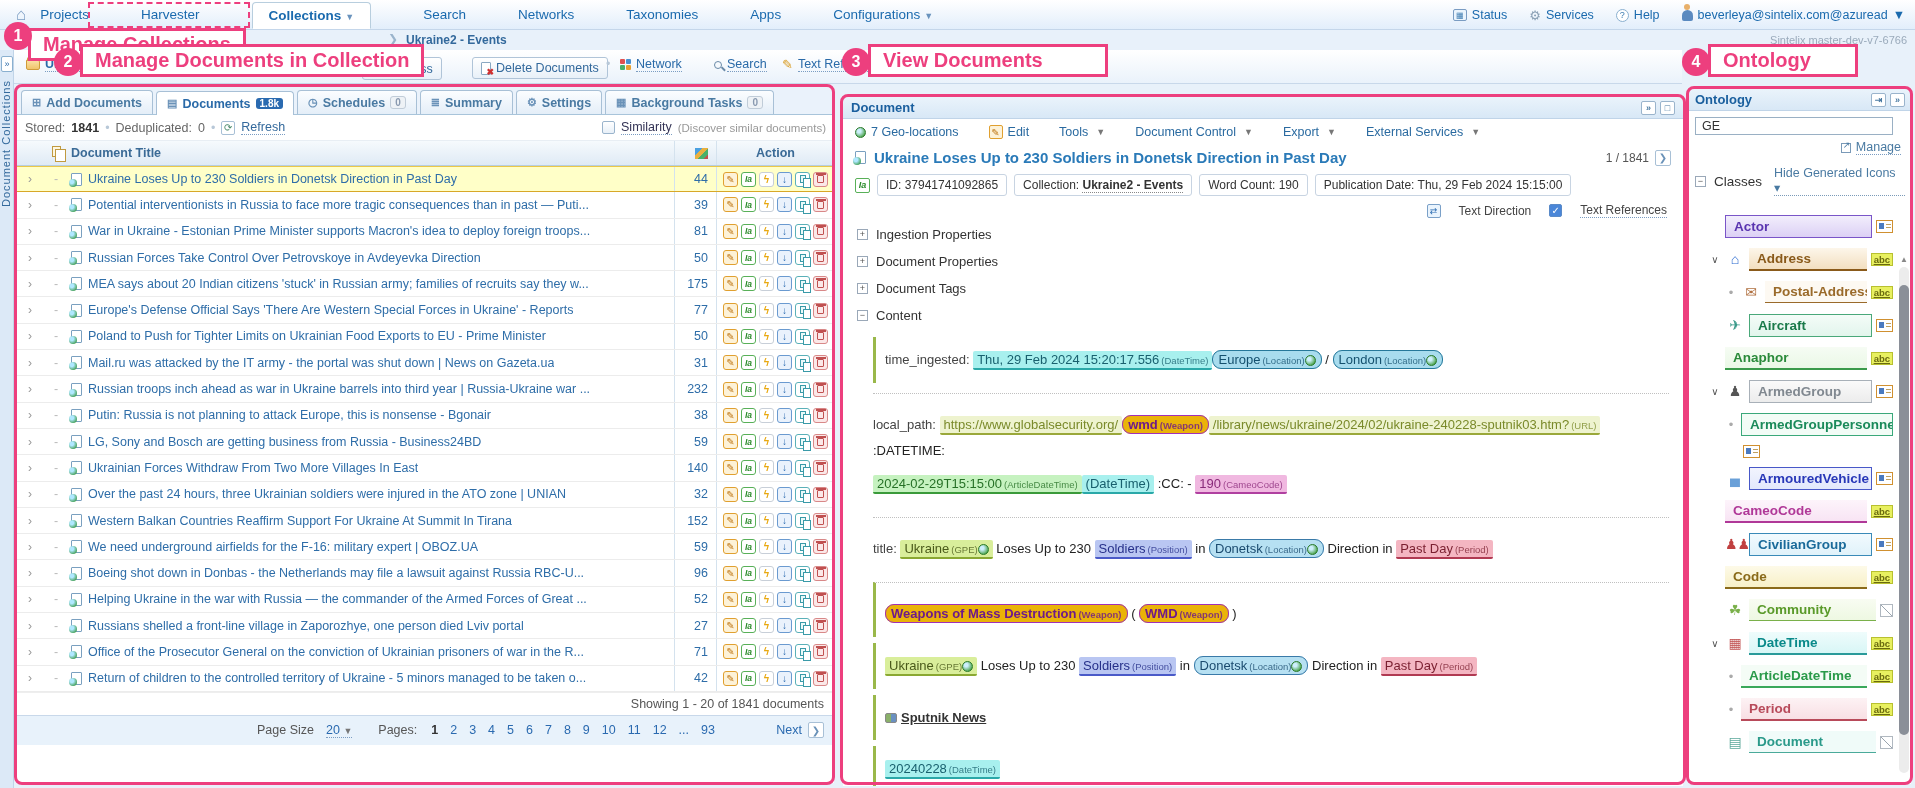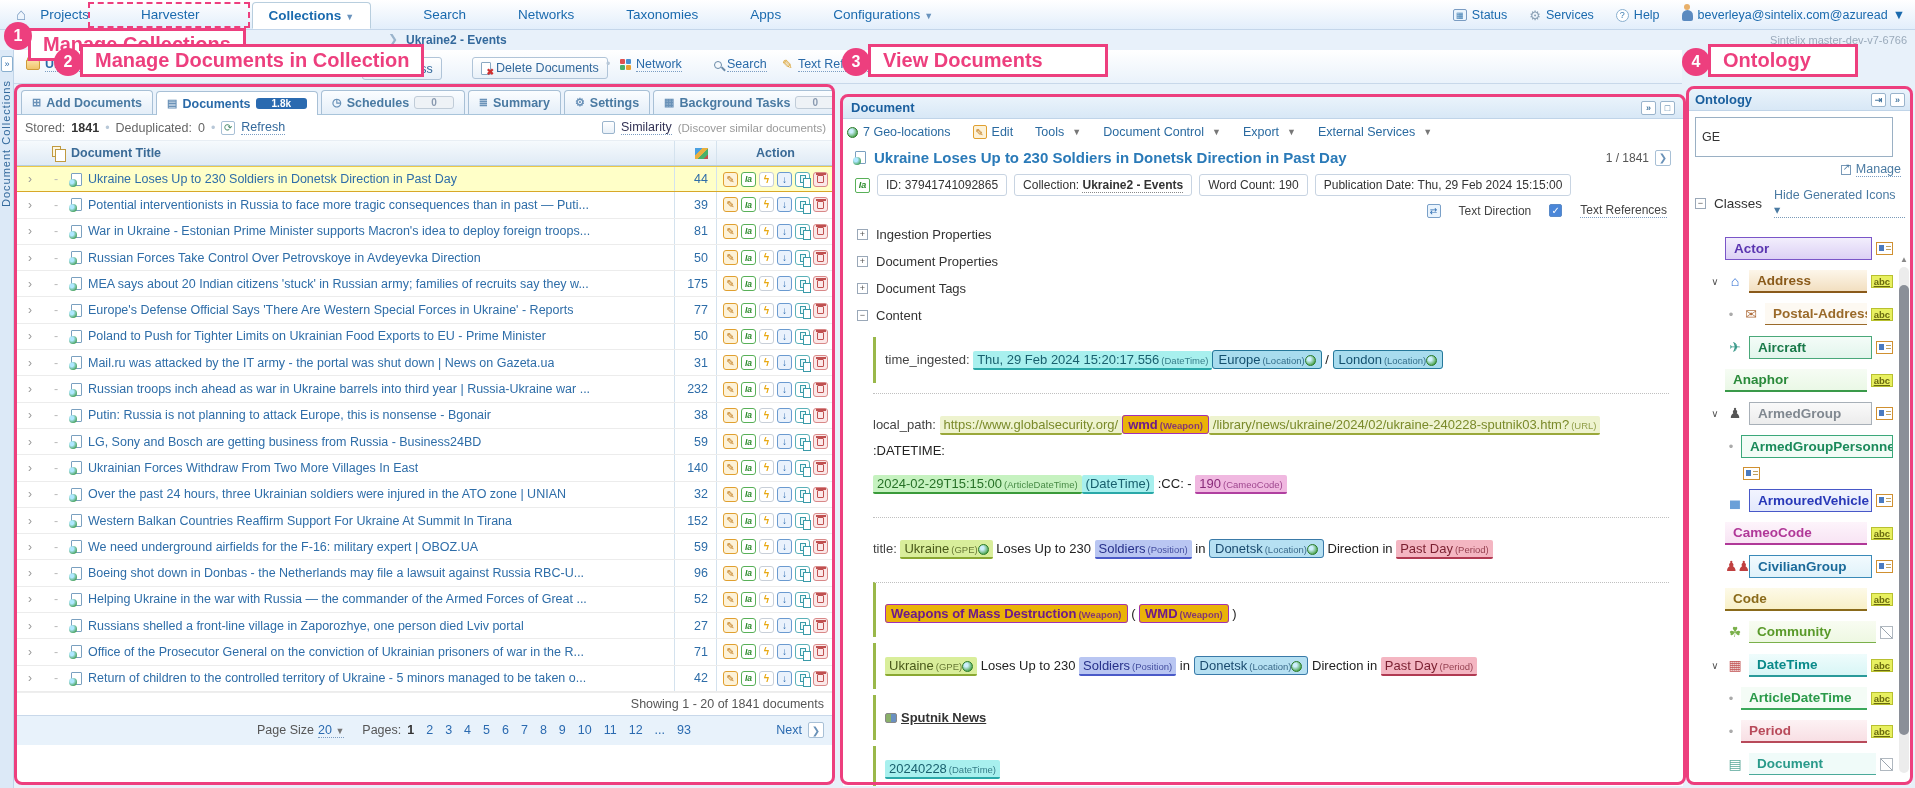--- a/index.html
+++ b/index.html
@@ -41,21 +41,21 @@
 .mag{width:8px;height:8px;border:1.5px solid #6a8aa8;border-radius:50%;position:relative;display:inline-block}
 .mag:after{content:"";position:absolute;left:6px;top:6px;width:5px;height:1.5px;background:#6a8aa8;transform:rotate(45deg)}
 .pencil{color:#d89a20;font-size:13px}
 .dotsep{color:#b8c8d8}
 .dotu{border-bottom:1px dotted #7a9cc2}
 
 .colpanel{position:absolute;left:17px;top:87px;width:817px;height:696px;background:#fff;font-size:12.5px;overflow:hidden}
 .tabsrow{display:flex;gap:3px;padding:3px 4px 0 4px;background:#eaf2fb;border-bottom:1px solid #a8c4da;height:28px}
 .tab{display:flex;align-items:center;gap:5px;border:1px solid #a8c0d6;border-bottom:none;border-radius:4px 4px 0 0;background:linear-gradient(#fbfdff,#e4eef8);padding:3px 10px;color:#4a7aa2;font-weight:bold;white-space:nowrap;cursor:pointer}
 .tab.active{background:#fff;color:#2a6aa8;position:relative;top:1px}
-.tbadge{background:#2a6ab0;color:#fff;border-radius:3px;font-size:10px;padding:0 16px;font-weight:bold}
+.tbadge{background:#2a6ab0;color:#fff;border-radius:3px;font-size:10px;padding:0 4px;font-weight:bold}
 .tbadge.gray{background:#eef2f6;color:#8a9ab0;border:1px solid #c0ccd8}
 .ticon{font-size:11px;color:#6a92b8}
 .statsrow{display:flex;align-items:center;height:26px;padding:0 8px;color:#666;gap:6px;border-bottom:1px solid #e8eef4}
 .statsrow b{color:#333}
 .statright{margin-left:auto;display:flex;align-items:center;gap:6px}
 .cbx{width:13px;height:13px;border:1px solid #9ab4cc;background:linear-gradient(#fff,#e8f0f8);border-radius:2px}
 .hint{color:#999;font-size:11.5px}
 .refbox{display:inline-flex;width:14px;height:14px;border:1px solid #a8c0d6;border-radius:2px;color:#4a8a6a;font-size:10px;align-items:center;justify-content:center}
 
 .thead{display:flex;align-items:center;height:25px;background:linear-gradient(#f6fafd,#dfeaf5);border-bottom:1px solid #b8cee0;font-weight:bold;color:#3a6a96}
@@ -79,32 +79,32 @@
 .ai-proc{border-color:#c8cfd8;color:#e8a810;font-weight:bold}
 .ai-down{border-color:#6a9ad0;background:#eaf2fc;color:#2a6ab0;font-weight:bold}
 .ai-copy{border-color:#5ab0b8}
 .copyi{width:6px;height:8px;border:1px solid #3a9aa8;background:#eafafa;position:relative}
 .copyi:before{content:"";position:absolute;left:2px;top:2px;width:6px;height:8px;border:1px solid #3a9aa8;background:#fff}
 .ai-del{border-color:#d88888;background:#fbe8e8}
 .trash{width:7px;height:8px;border:1px solid #c05050;border-radius:1px;position:relative}
 .trash:before{content:"";position:absolute;left:-2px;top:-3px;width:10px;height:2px;background:#c05050}
 .nextpage{text-align:center;color:#2a6ab0;padding:5px 0;cursor:pointer}
 .showing{text-align:right;color:#555;padding:4px 10px;border-top:1px solid #eee}
-.pager{display:flex;align-items:center;height:30px;background:#e8f2fb;border-top:1px solid #c8d8ea;padding:0 10px;color:#2a6ab0;gap:4px}
+.pager{display:flex;align-items:center;height:30px;background:#e8f2fb;border-top:1px solid #c8d8ea;padding:0 10px;color:#2a6ab0;gap:12px}
 .pager .lbl{color:#555}
 .pgnum{cursor:pointer;padding:0 2px}
 .pgnum.cur{font-weight:bold;color:#333}
 .nextbtn{margin-left:auto;display:flex;align-items:center;gap:6px}
 .nbx{display:inline-flex;width:16px;height:16px;border:1px solid #a8c0d6;background:#fff;border-radius:2px;align-items:center;justify-content:center;color:#6a92b8;font-size:10px}
 
 .docpanel{position:absolute;left:843px;top:97px;width:840px;height:689px;background:#fff;overflow:hidden;font-size:13px}
 .dp-head{display:flex;align-items:center;height:22px;background:linear-gradient(#eaf3fb,#d8e8f6);border-bottom:1px solid #c0d4e8;padding:0 8px;color:#1a5f9e;font-weight:bold}
 .dp-icons{margin-left:auto;display:flex;gap:4px}
 .wbx{display:inline-flex;width:15px;height:14px;border:1px solid #9ab4cc;background:#fff;border-radius:2px;font-size:9px;color:#4a7aa2;align-items:center;justify-content:center;cursor:pointer}
-.dp-toolbar{display:flex;align-items:flex-end;gap:22px;padding:6px 4px;color:#2a6aa0;font-size:12.5px}
+.dp-toolbar{display:flex;align-items:flex-end;gap:30px;padding:6px 12px;color:#2a6aa0;font-size:12.5px}
 .dp-toolbar .car{font-size:9px;color:#777;margin-left:3px}
 .globe{display:inline-block;width:11px;height:11px;border-radius:50%;background:radial-gradient(circle at 35% 35%,#cdeffd 20%,#4aa34a 78%);border:1px solid #2a7a2a;vertical-align:-2px}
 .editp{display:inline-flex;width:14px;height:14px;border:1px solid #e0a030;background:#fdf2d8;color:#c07818;font-size:10px;align-items:center;justify-content:center;border-radius:2px}
 .dp-titler{display:flex;align-items:center;gap:8px;padding:4px 12px}
 .dp-title{color:#2a7ab8;font-size:15px;font-weight:bold}
 .dp-pos{margin-left:auto;color:#555;font-size:12px;display:flex;align-items:center;gap:6px}
 .dp-meta{display:flex;align-items:center;gap:7px;padding:4px 12px;font-size:12px;color:#555}
 .chipmeta{border:1px solid #c8d4e2;border-radius:3px;padding:3px 8px;background:#fff;color:#333;white-space:nowrap}
 .chipmeta b{border-bottom:1px dotted #888}
 .iabox{display:inline-flex;width:15px;height:15px;border:1px solid #58b058;color:#2a8a2a;font-size:9px;font-style:italic;font-weight:bold;align-items:center;justify-content:center;border-radius:2px}
@@ -122,30 +122,30 @@
 .ctext{color:#222}
 .chip{padding:1px 4px;border-bottom:2px solid;border-radius:2px;white-space:nowrap}
 .c-dt{background:#a8f0ee;border-color:#2aa8a8;color:#19606e}
 .c-adt{background:#c6f2c0;border-color:#3a9a3a;color:#267026}
 .c-gpe{background:#d9ee9b;border-color:#8aa832;color:#4a5a1a}
 .c-pos{background:#b9c6f2;border-color:#4a5ac8;color:#26308a}
 .c-period{background:#f4b6c2;border-color:#b03a52;color:#7a1f30}
 .c-url{background:#eef3cf;border-color:#9aa83a;color:#7a8a2a}
 .c-cameo{background:#f0b8e0;border-color:#b040a0;color:#8a2a7a}
 .tag{font-size:9.5px;opacity:.8;margin-left:2px}
-.box{border:1px solid;padding:1px 5px;border-radius:3px;white-space:nowrap}
+.box{border:1px solid;padding:1px 5px;border-radius:9px;white-space:nowrap}
 .b-loc{background:#b6e0f2;border-color:#3a7aa8;color:#1a4a6e}
 .b-locx{background:#a8dcee;border-color:#26789a;color:#14506e}
 .b-weapon{background:#eab308;border-color:#a030b8;color:#6e1a8a;font-weight:bold}
 .doclink{color:#333;font-weight:bold;text-decoration:underline;cursor:pointer}
 .newsic{display:inline-block;width:12px;height:10px;background:linear-gradient(90deg,#8ab06a 50%,#6a90c0 50%);border:1px solid #888;border-radius:2px;margin-right:4px;vertical-align:-1px}
 
 .ontopanel{position:absolute;left:1689px;top:89px;width:222px;height:695px;background:#fff;overflow:hidden;font-size:13px}
 .op-head{display:flex;align-items:center;height:22px;background:linear-gradient(#eaf3fb,#d8e8f6);border-bottom:1px solid #c0d4e8;padding:0 6px;color:#1a5f9e;font-weight:bold}
-.op-search{margin:6px 6px 2px 6px;width:198px;height:40px;border:1px solid #9ab0c4;padding:2px 6px;font-size:12.5px;color:#333;font-family:"Liberation Sans",sans-serif}
+.op-search{margin:6px 6px 2px 6px;width:198px;height:18px;border:1px solid #9ab0c4;padding:2px 6px;font-size:12.5px;color:#333;font-family:"Liberation Sans",sans-serif}
 .op-manage{display:flex;justify-content:flex-end;align-items:center;gap:5px;padding:3px 10px;color:#4a7aa2;font-size:12.5px}
 .extic{display:inline-block;width:10px;height:10px;border:1px solid #7a9ab8;position:relative}
 .extic:before{content:"↗";position:absolute;left:1px;top:-4px;font-size:9px;color:#4a7aa2}
 .op-classes{display:flex;align-items:center;gap:8px;padding:8px 6px;color:#333;font-size:13.5px}
 .hgi{color:#4a7aa2;border-bottom:1px dotted #7a9ab8;font-size:12.5px;margin-left:4px}
 .ontolist{padding:2px 18px 0 20px}
 .orow{display:flex;align-items:center;gap:4px;margin:7px 0;min-height:26px}
 .ochev{width:12px;color:#555;font-size:10px;text-align:center;flex:none}
 .obullet{width:12px;color:#aaa;text-align:center;flex:none}
 .oicon{width:20px;text-align:center;flex:none;font-size:14px}

